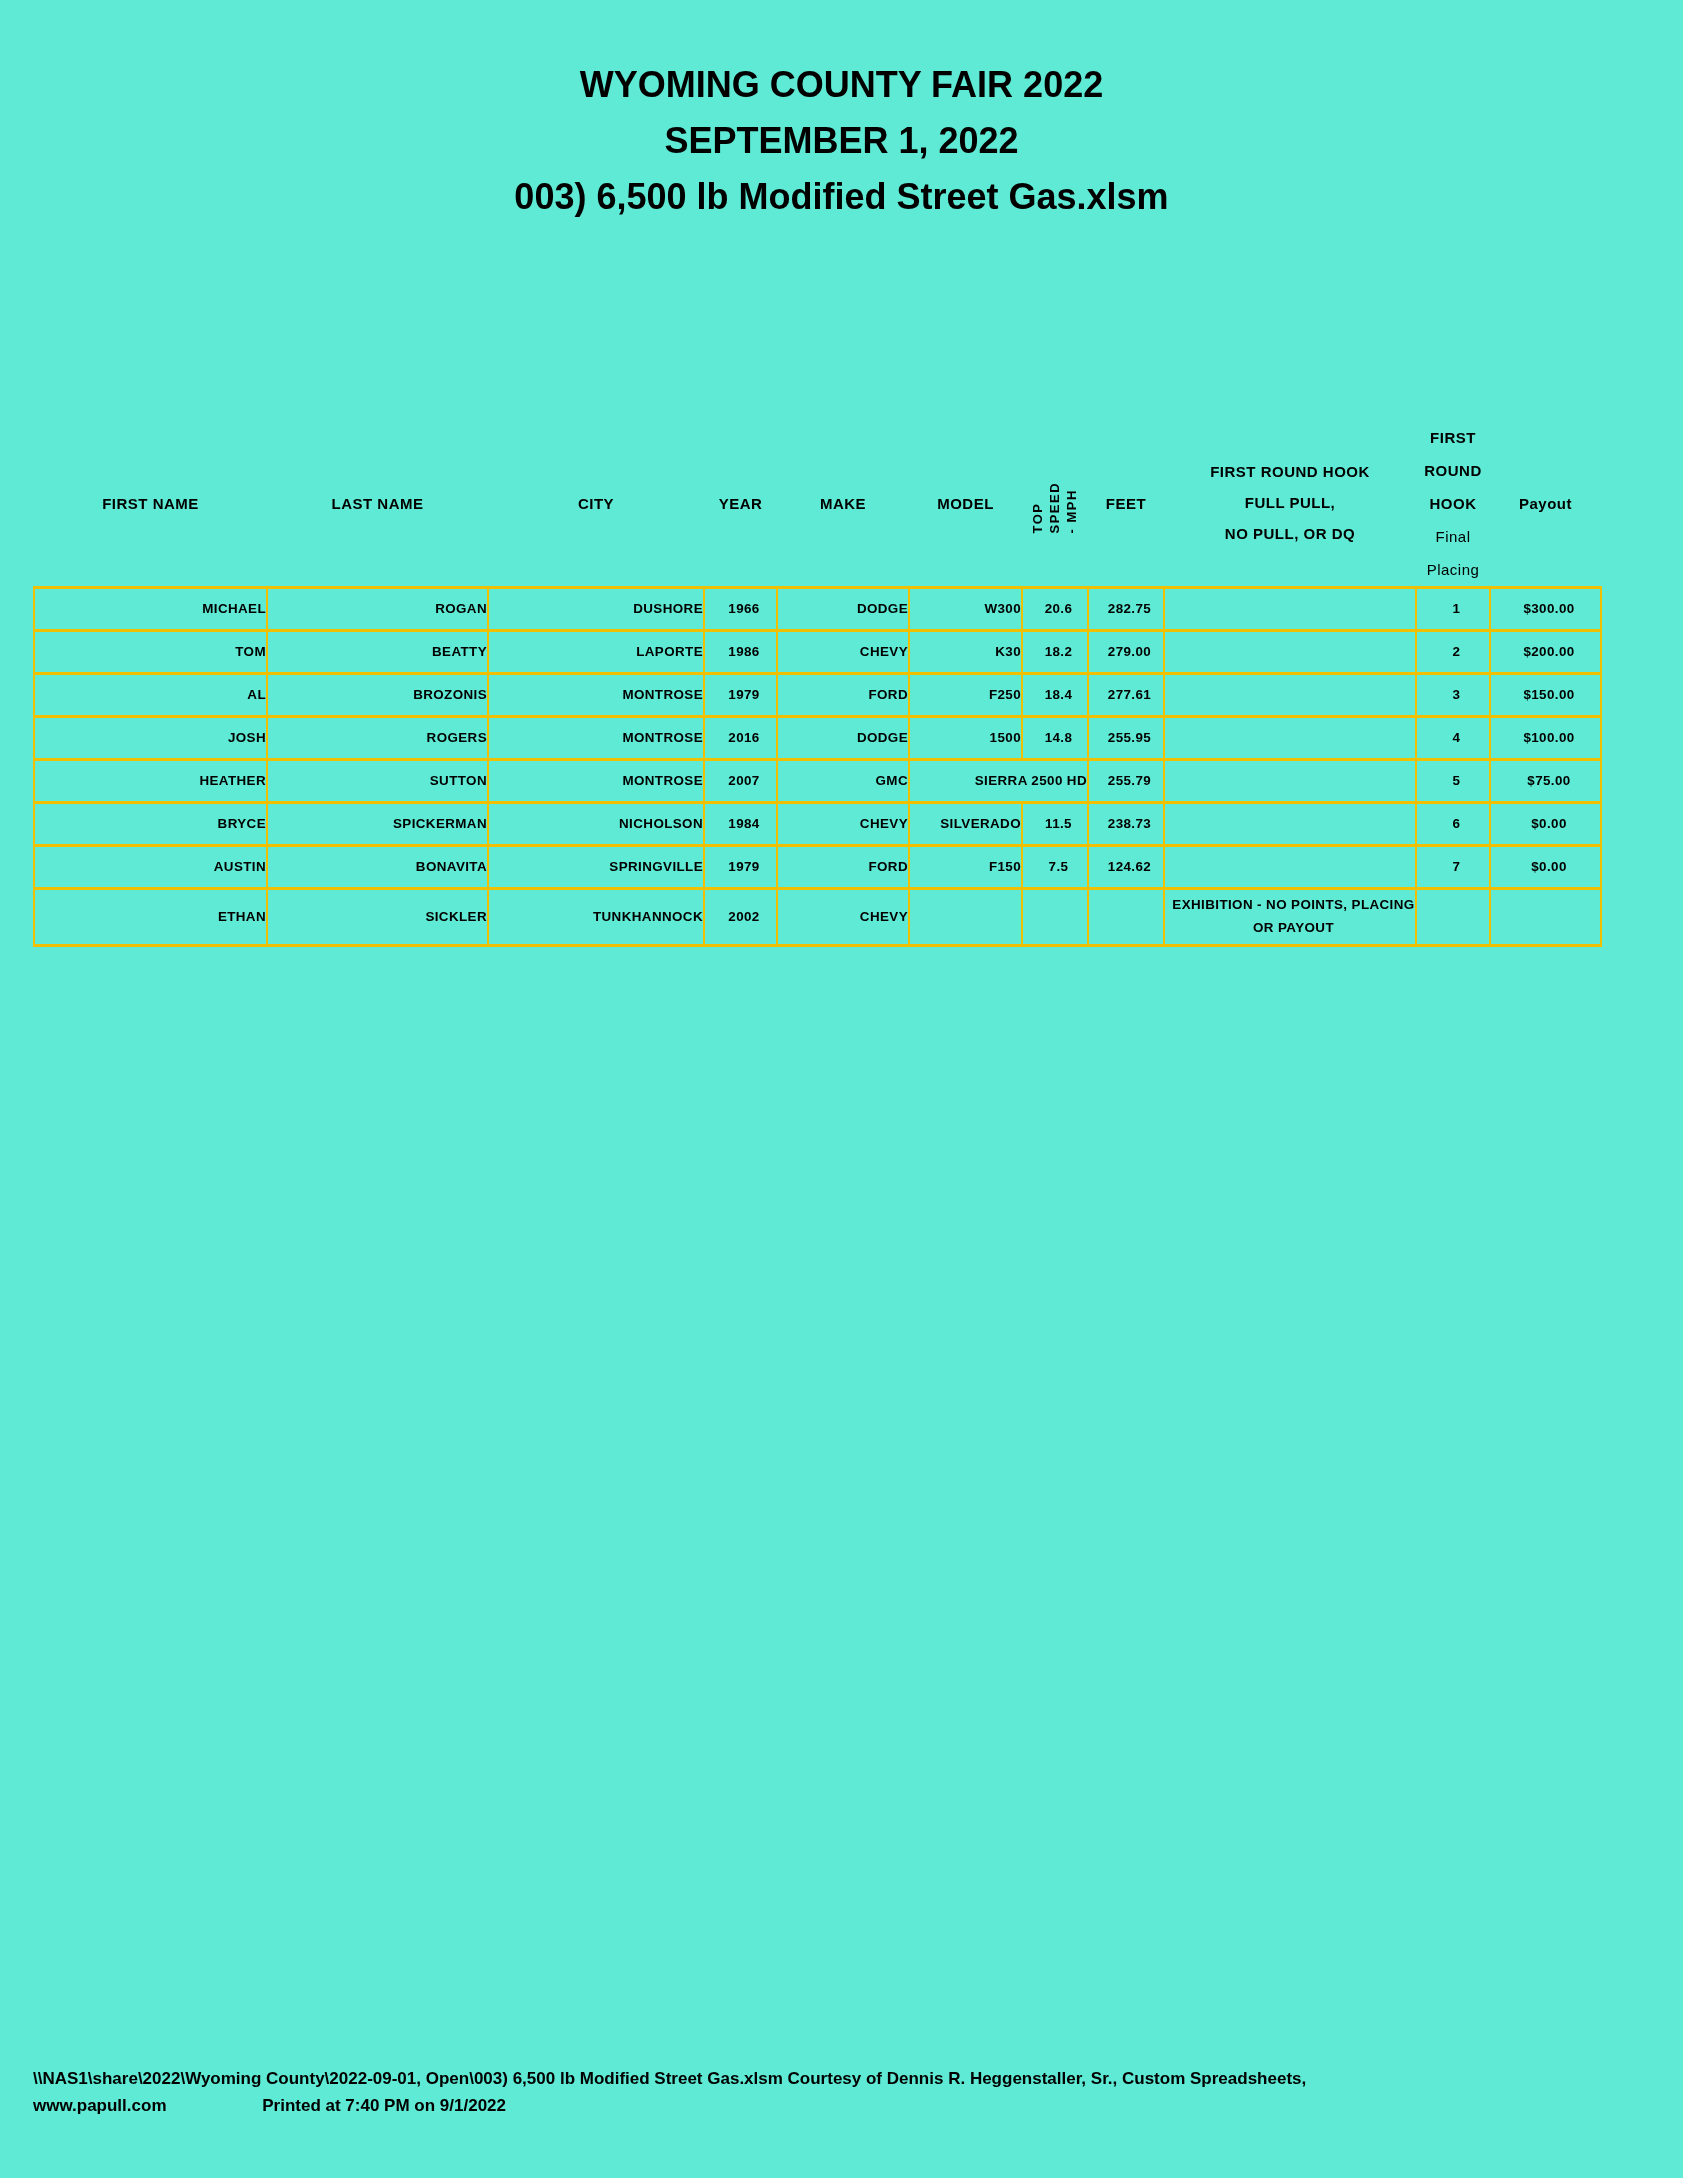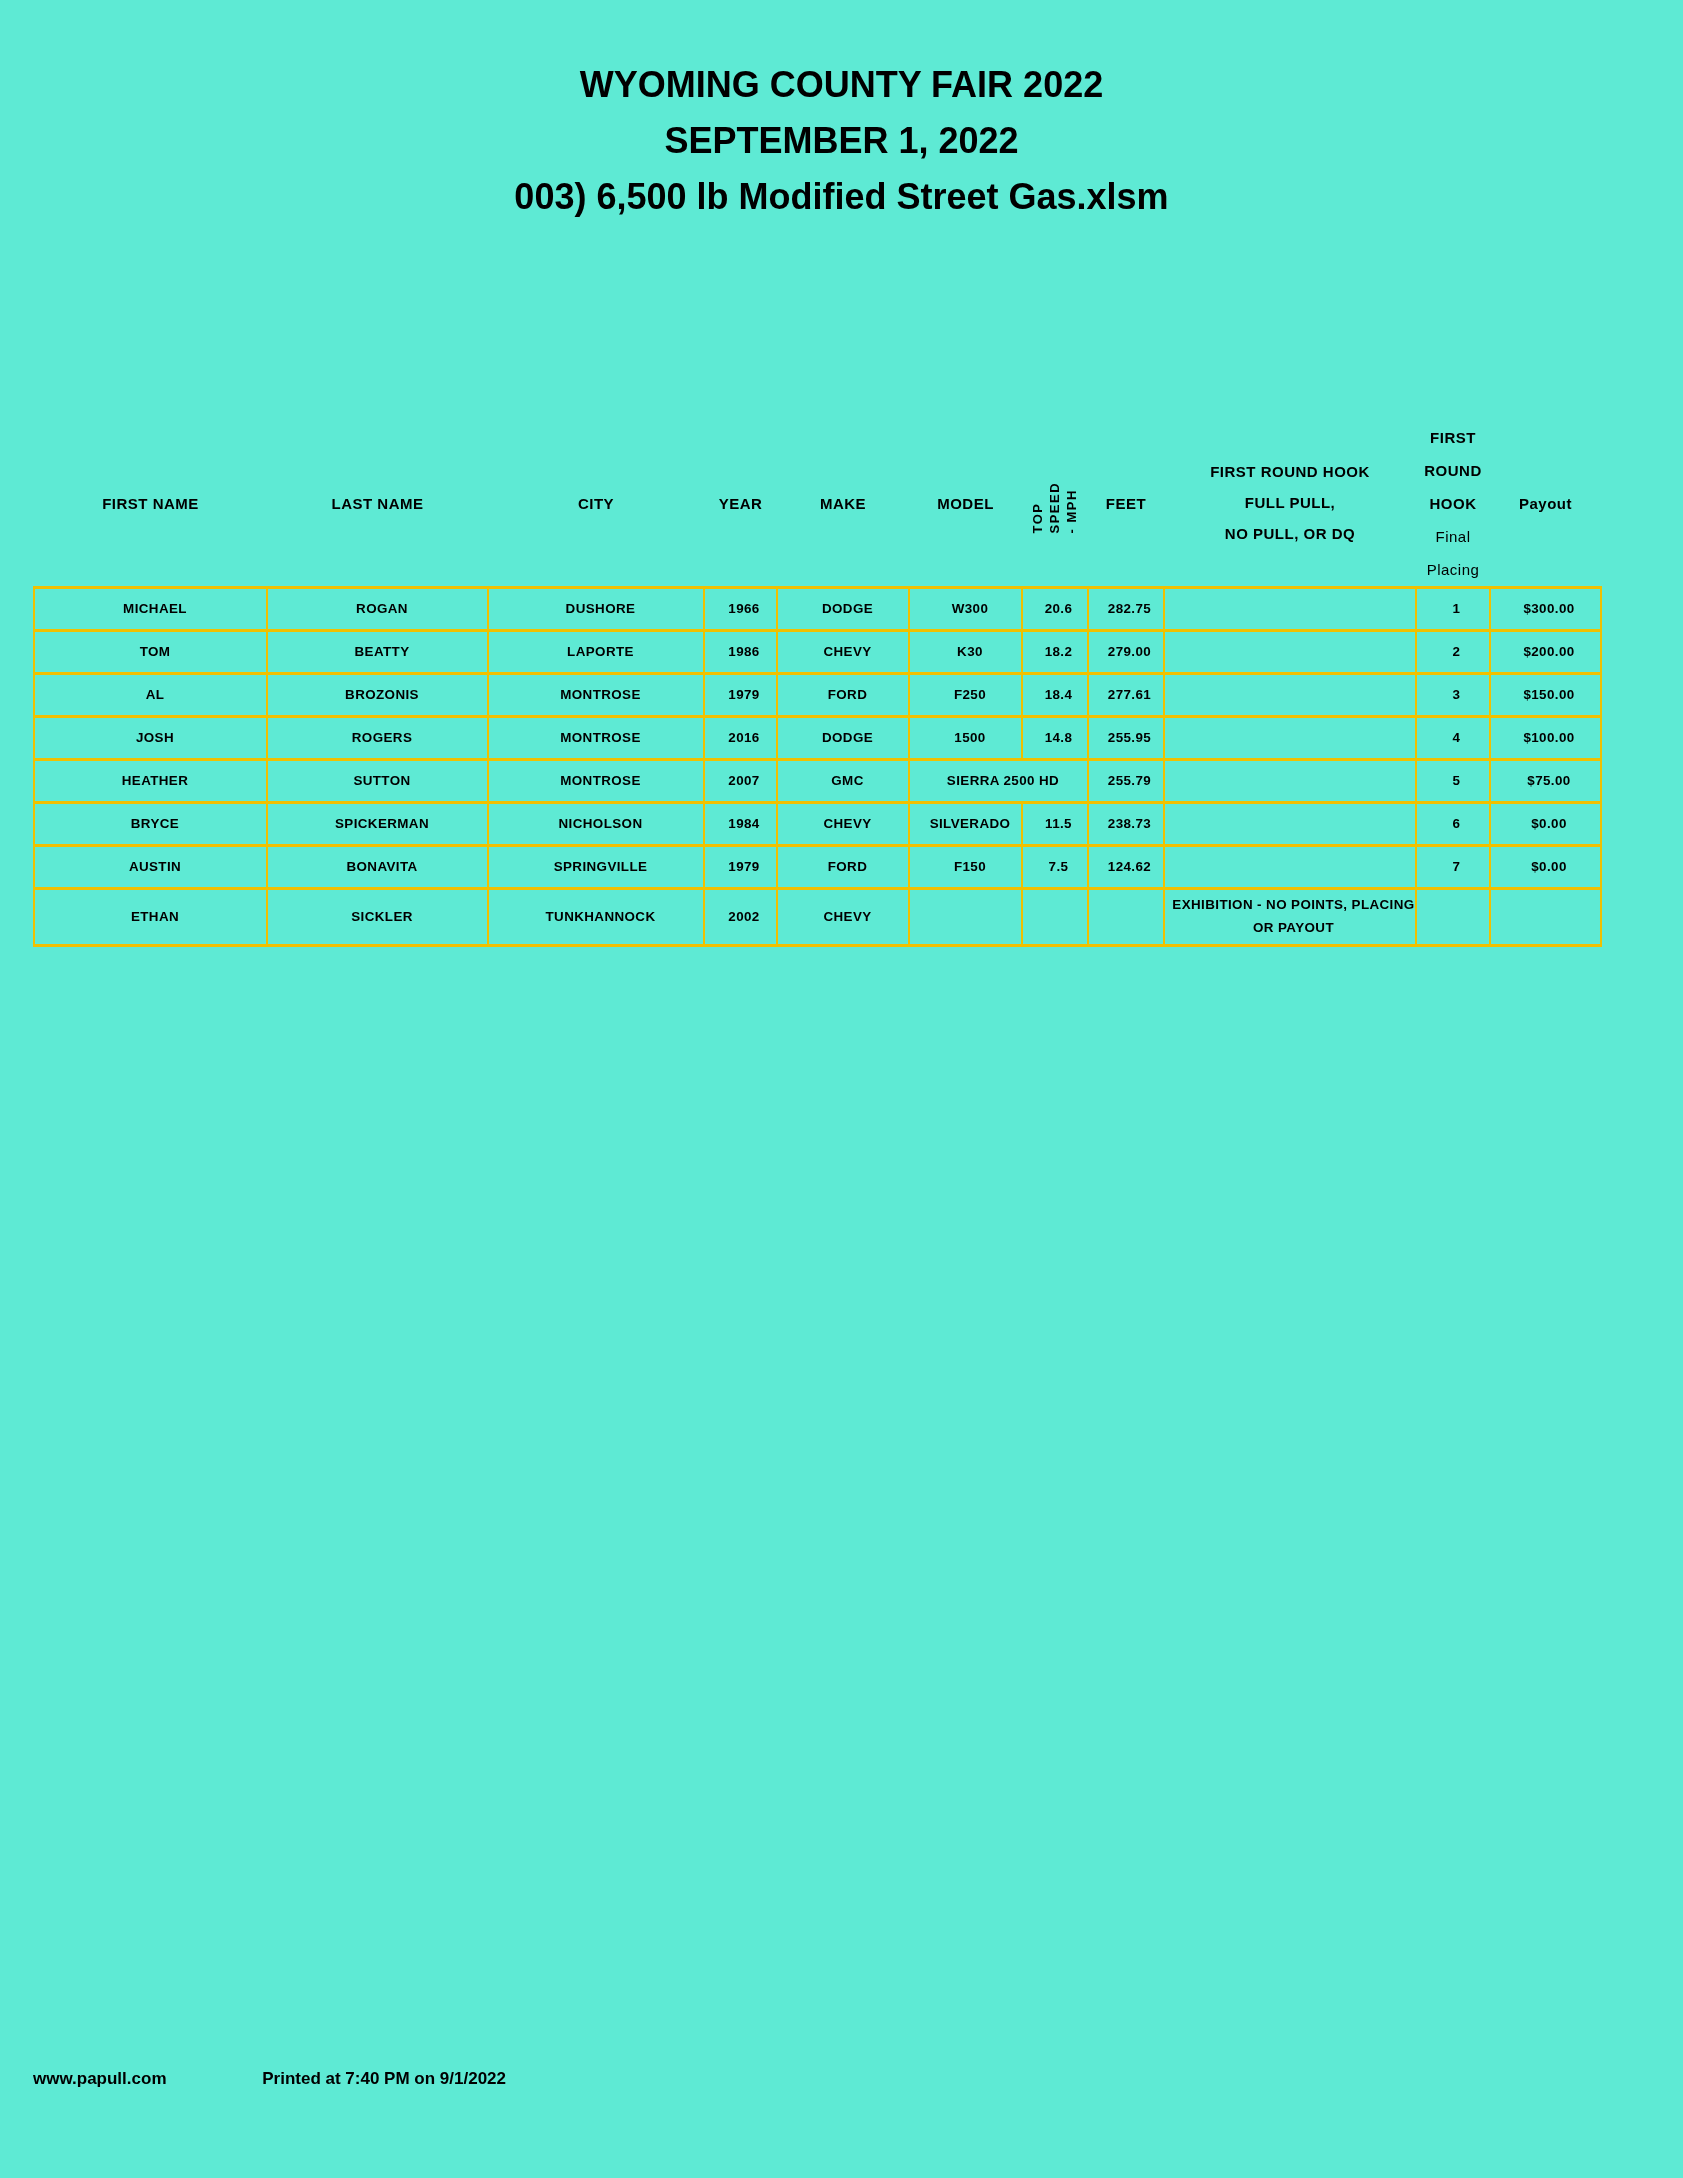--- a/index.html
+++ b/index.html
@@ -19,21 +19,21 @@
   }
   .results-table th {
     border:none; padding:0; height:99px; vertical-align:middle;
     font-weight:bold; font-size:15px; letter-spacing:0.5px; text-align:center;
   }
   .results-table td {
     border:2px solid #F0C000; border-top-width:3px; border-bottom-width:3px;
     font-size:13.4px; font-weight:bold; letter-spacing:0.4px;
     vertical-align:middle; line-height:1.7; padding:0; overflow:visible;
   }
-  .results-table td.left { text-align:center; padding-left:9px; }
+  .results-table td.left { text-align:right; padding-left:9px; }
   .results-table td.center { text-align:center;padding-left:7px; }
   .results-table tbody tr { height:43px; }
   .results-table tbody tr.tall { height:57px; }
   
   .th-speed { position:relative; }
   .vtext {
     position:absolute; left:50%; top:50%;
     transform:translate(-50%,-50%) rotate(-90deg);
     width:59px; font-size:13px; line-height:1.3; text-align:left; letter-spacing:1.5px;
   }
@@ -199,20 +199,21 @@
           <td class="center"></td>
           <td class="center"></td>
           <td class="center">EXHIBITION - NO POINTS, PLACING OR PAYOUT</td>
           <td class="center"></td>
           <td class="center"></td>
         </tr>
       </tbody>
   </table>
 
   <div class="footer">
+    <div>\\NAS1\share\2022\Wyoming County\2022-09-01, Open\003) 6,500 lb Modified Street Gas.xlsm  Courtesy of Dennis R. Heggenstaller, Sr., Custom Spreadsheets,</div>
     <div>
       <span>www.papull.com</span>
       <span class="printed">Printed at 7:40 PM on 9/1/2022</span>
     </div>
   </div>
 
 </div>
 
 
 </body></html>

